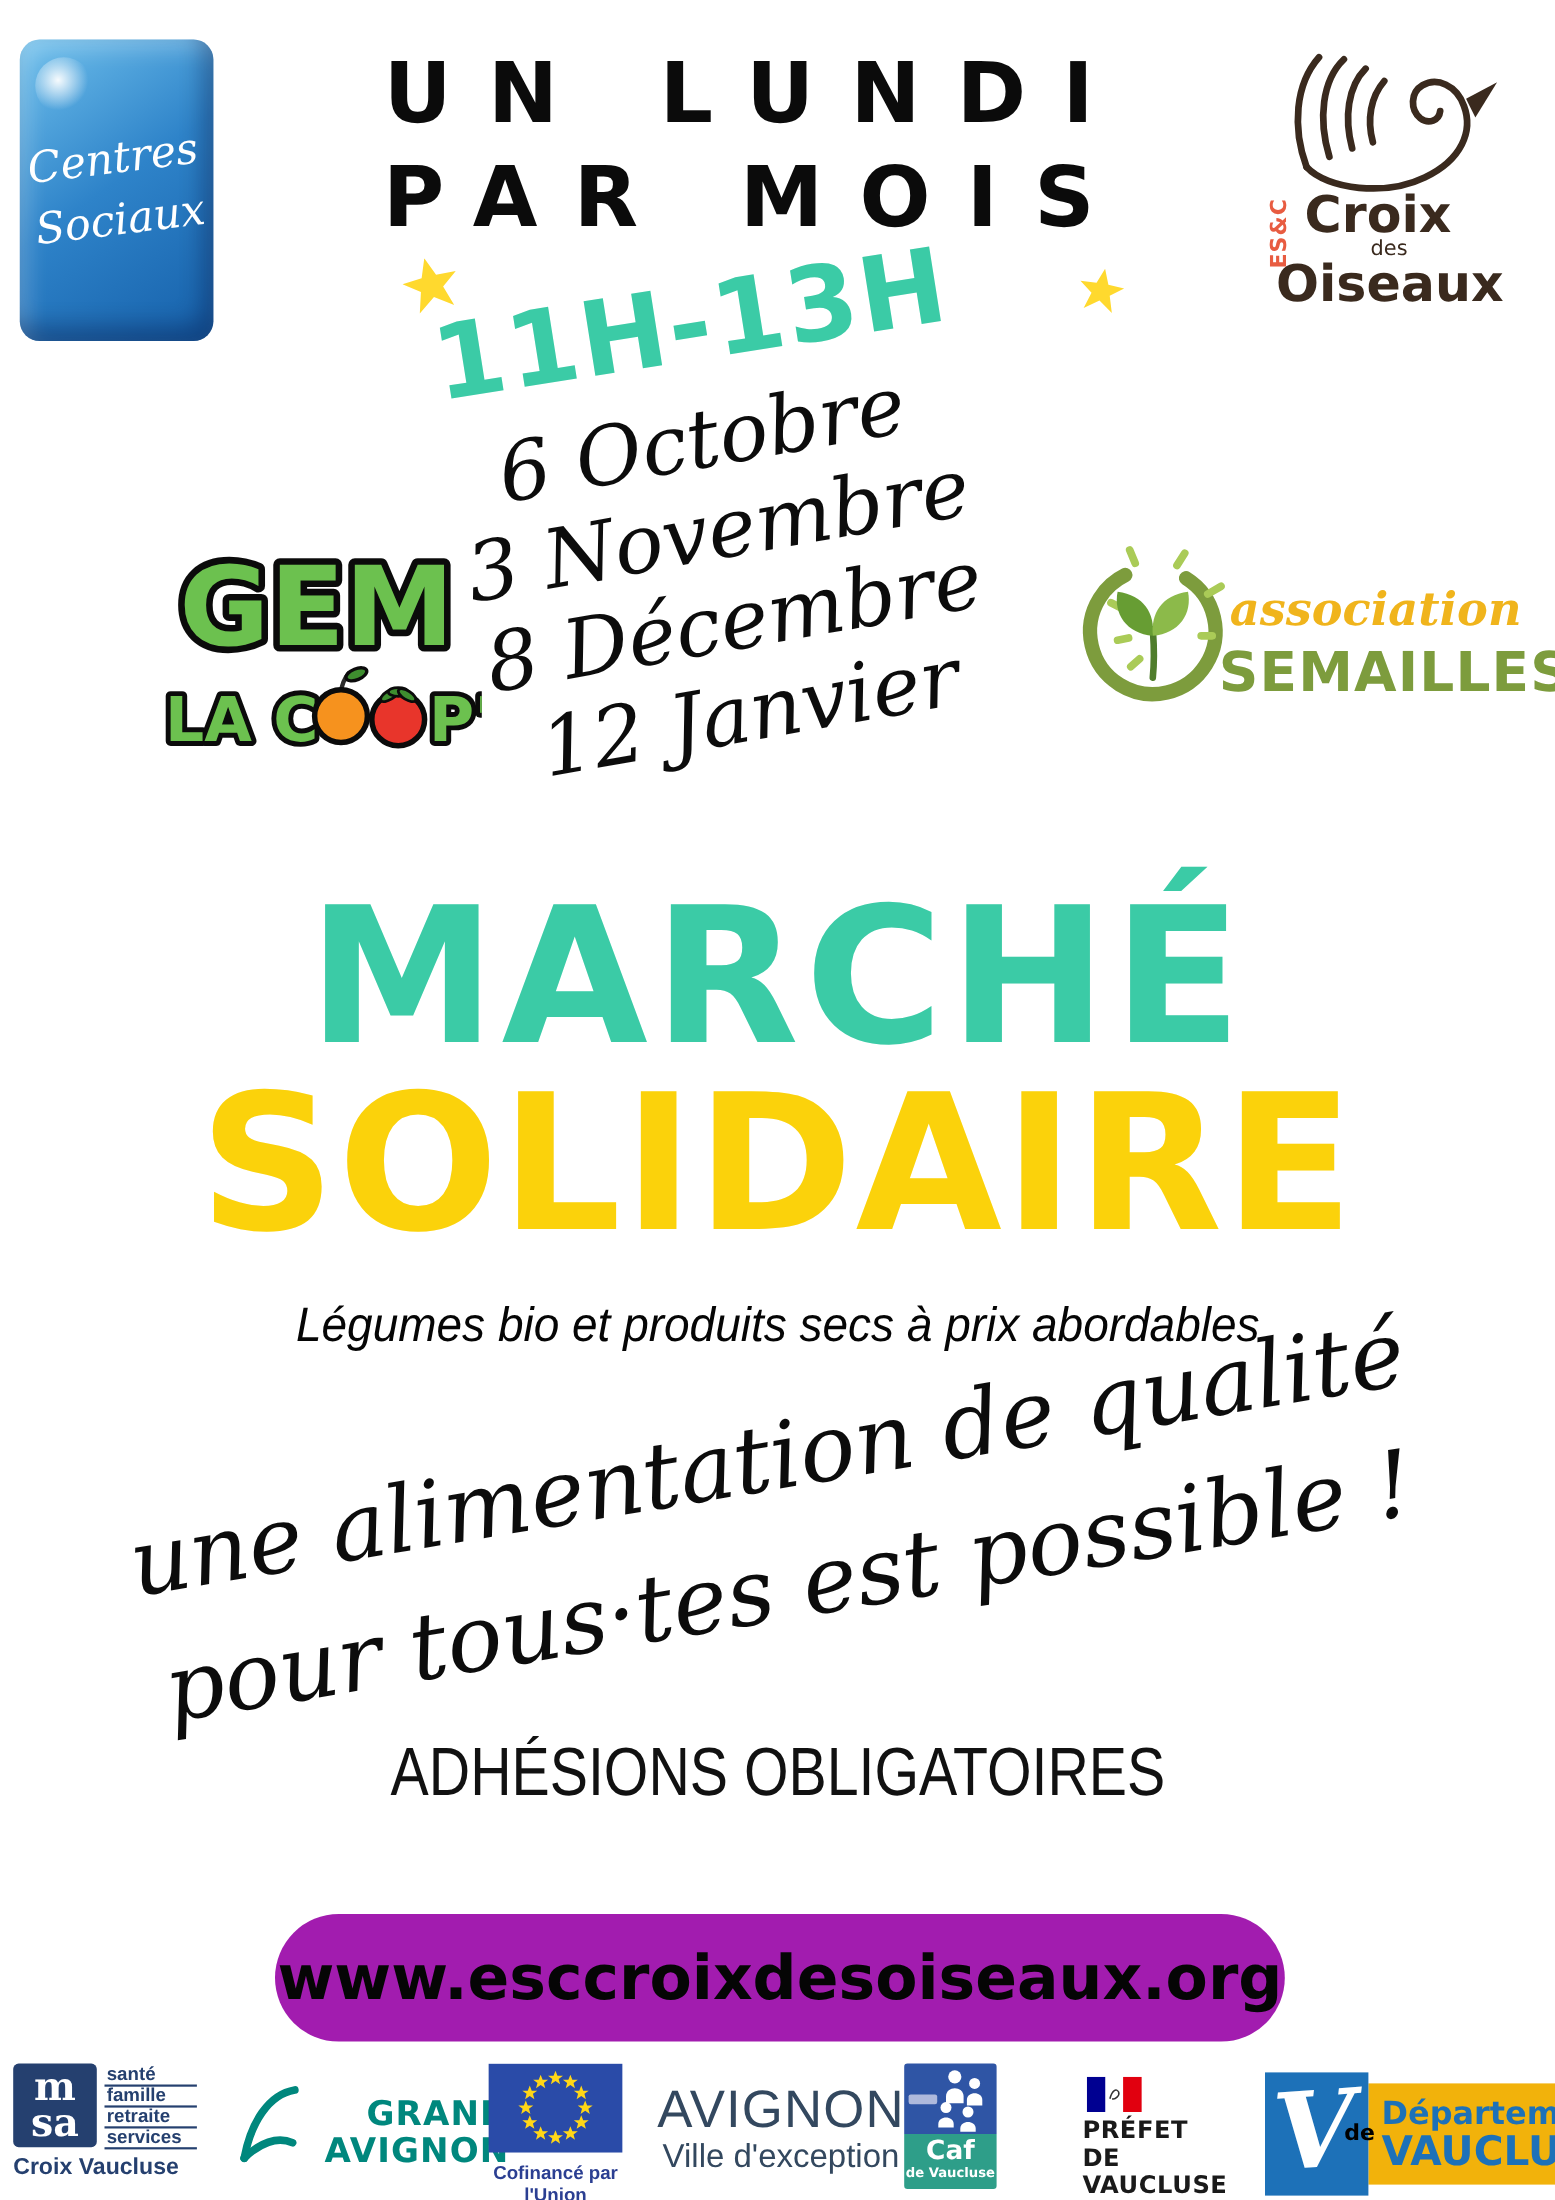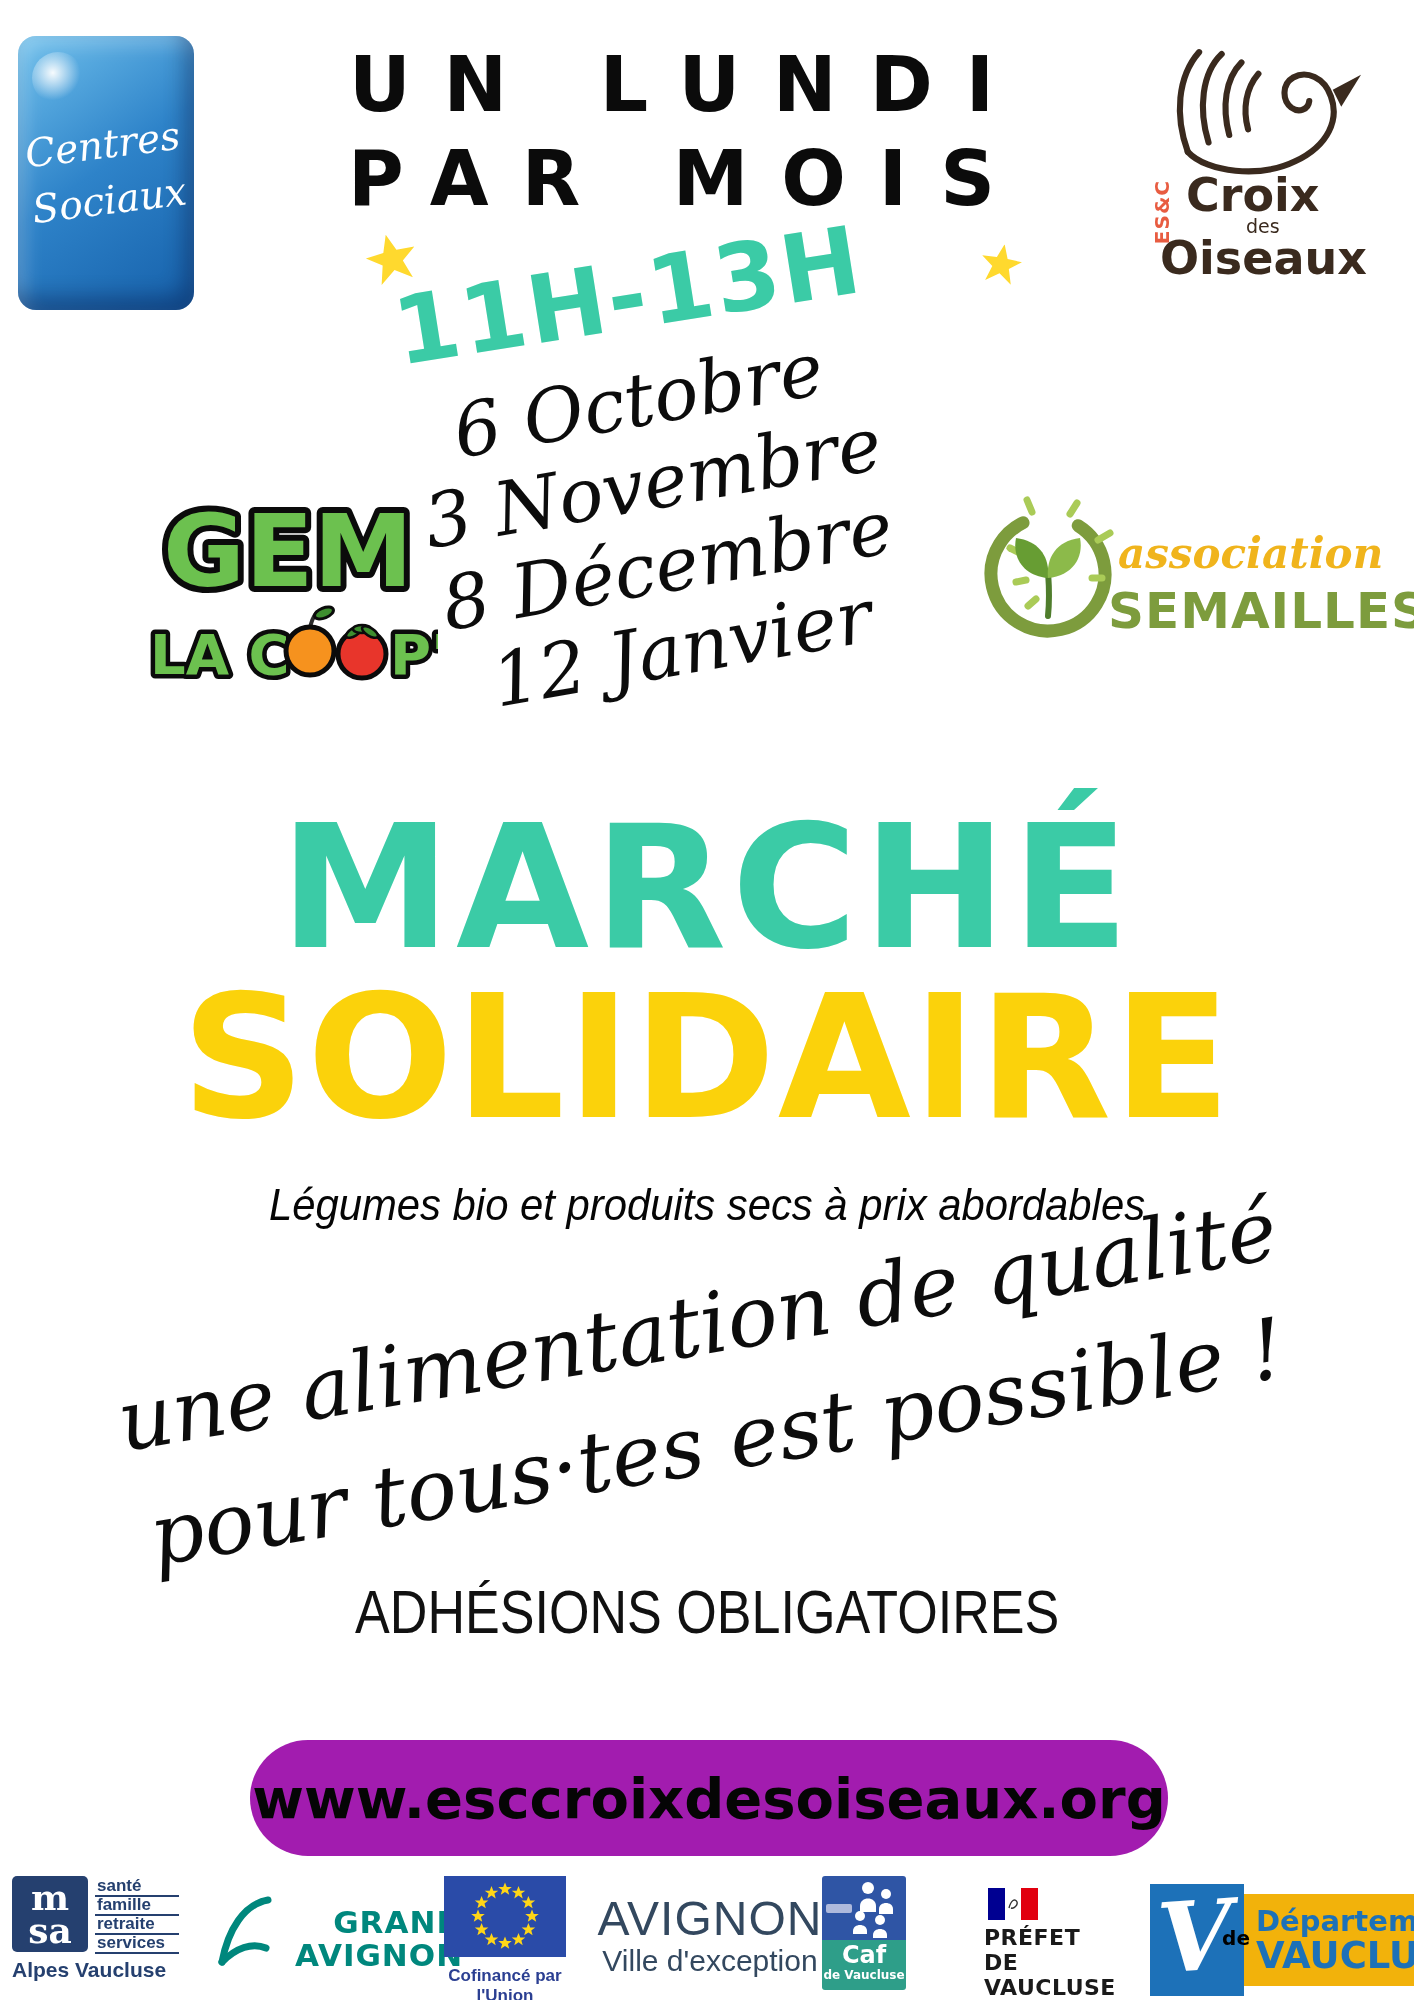--- a/index.html
+++ b/index.html
@@ -219,21 +219,21 @@
         <div>m</div>
         <div>sa</div>
       </div>
       <div class="msa-services">
         <div class="msa-service">santé</div>
         <div class="msa-service">famille</div>
         <div class="msa-service">retraite</div>
         <div class="msa-service">services</div>
       </div>
     </div>
-    <div class="msa-region">Alpes Vaucluse</div>
+    <div class="msa-region">Croix Vaucluse</div>
   </div>
 
   <div class="abs ga">
     <svg width="64" height="76" viewBox="0 0 64 76">
       <g fill="none" stroke="#00877d" stroke-width="7" stroke-linecap="round">
         <path d="M10,70 C16,38 32,12 56,8"></path>
         <path d="M10,70 C24,56 40,50 54,56"></path>
       </g>
     </svg>
     <div class="ga-text">

